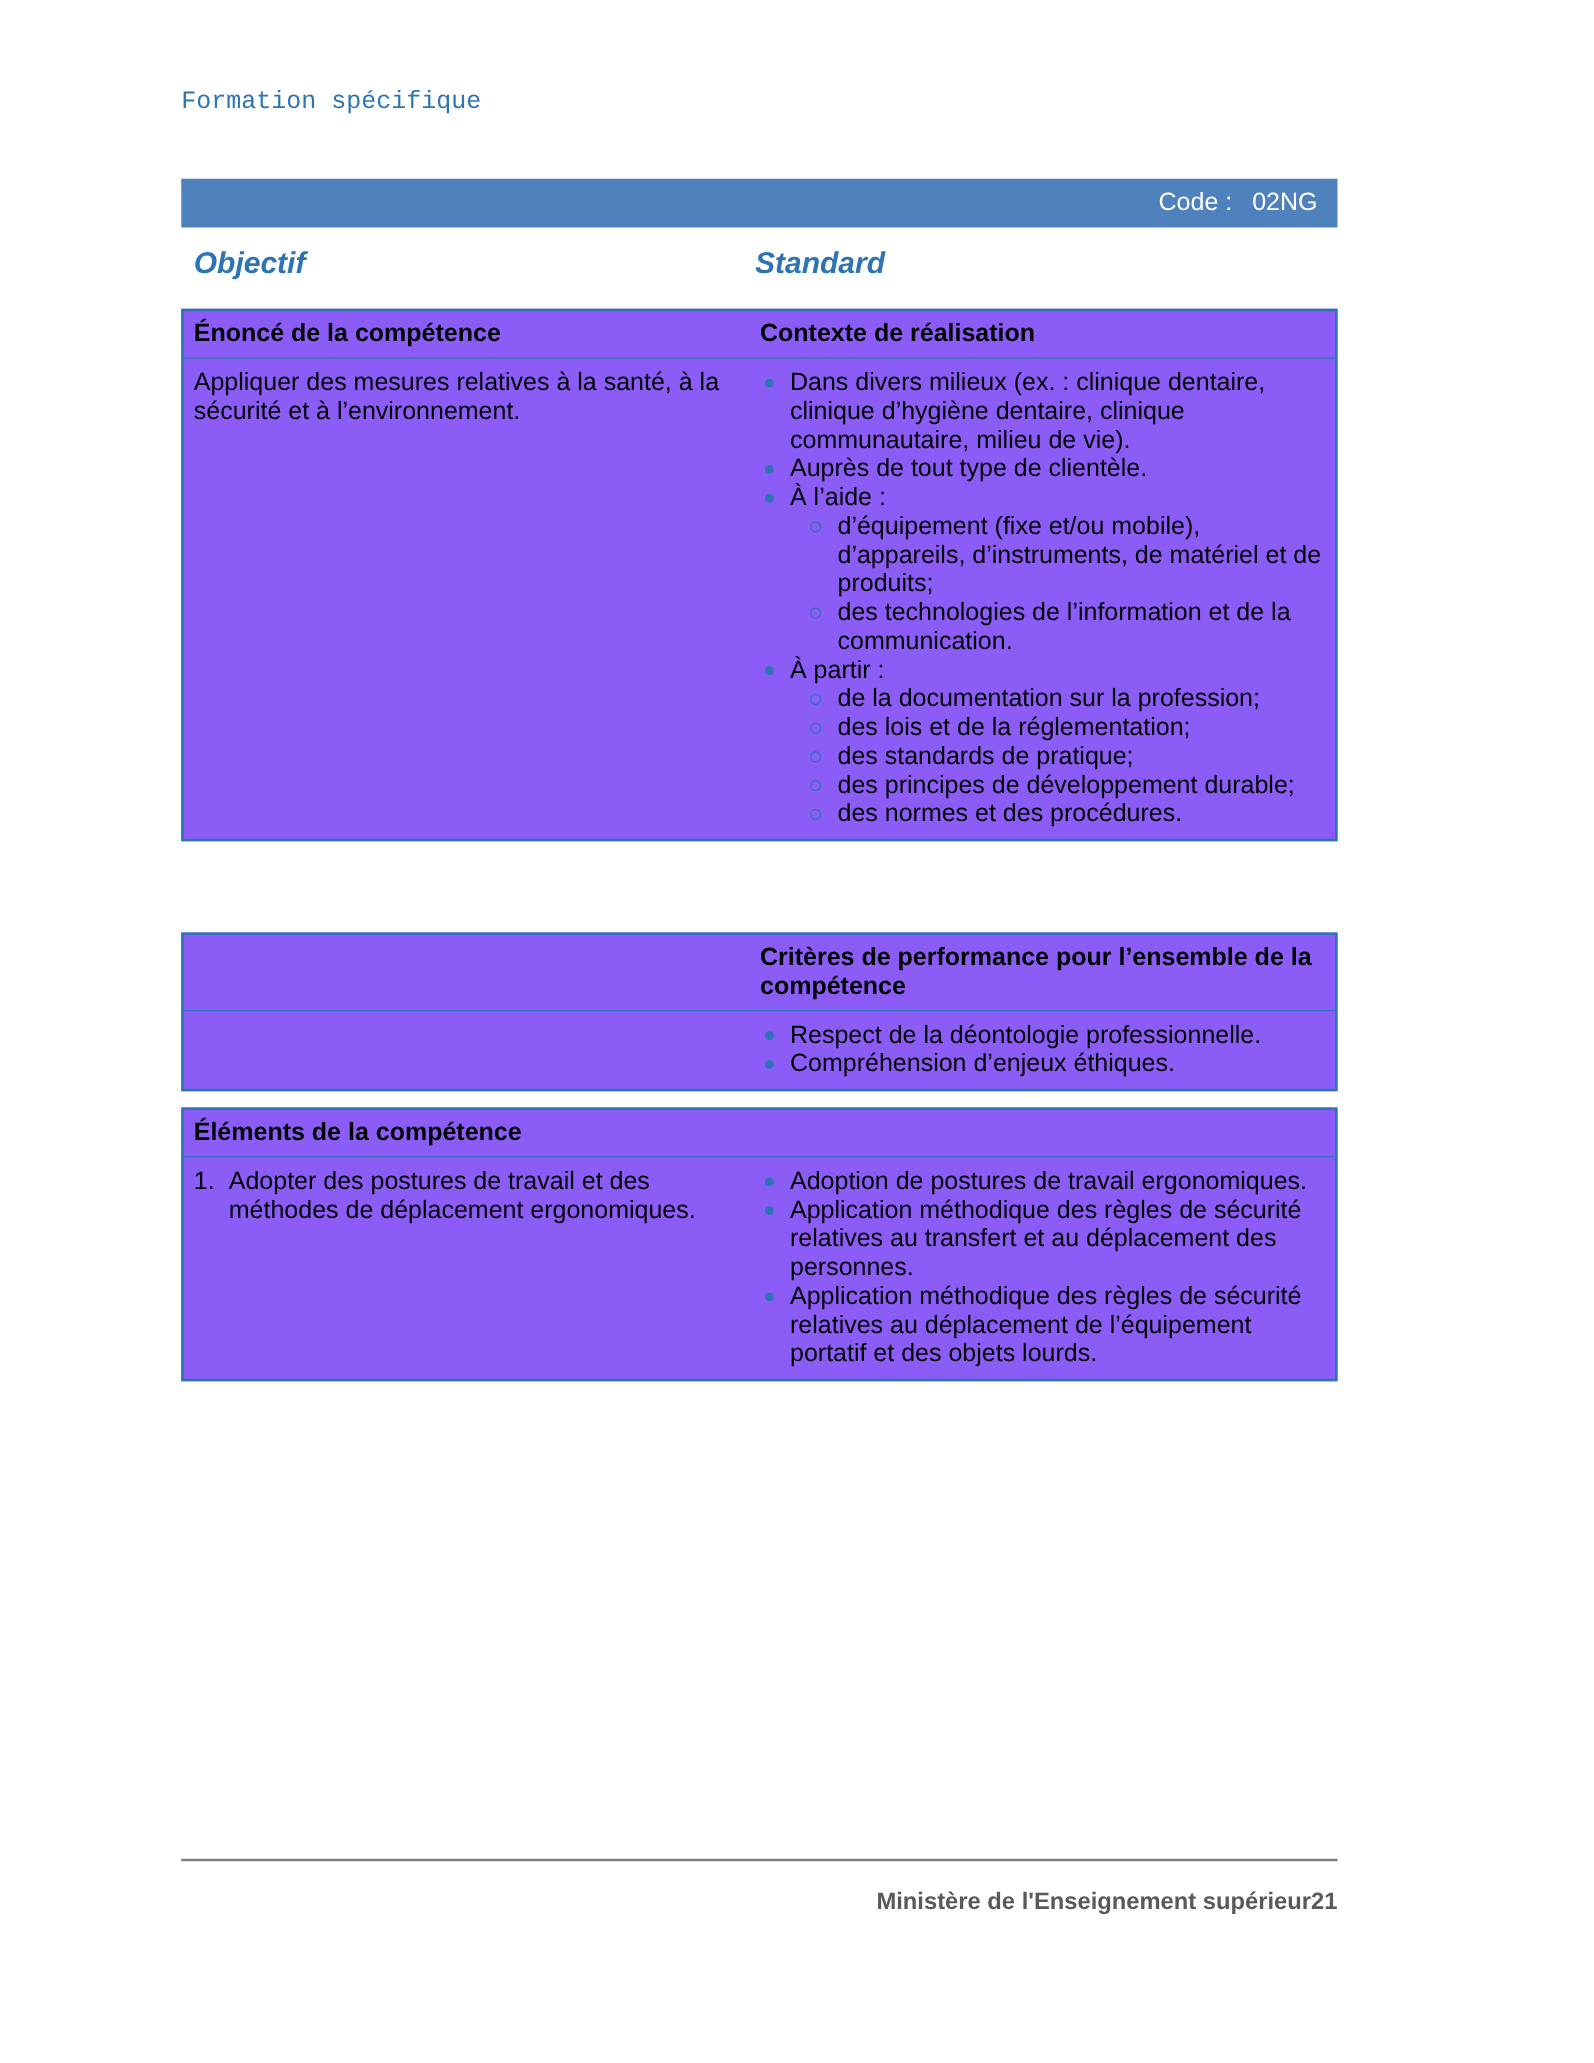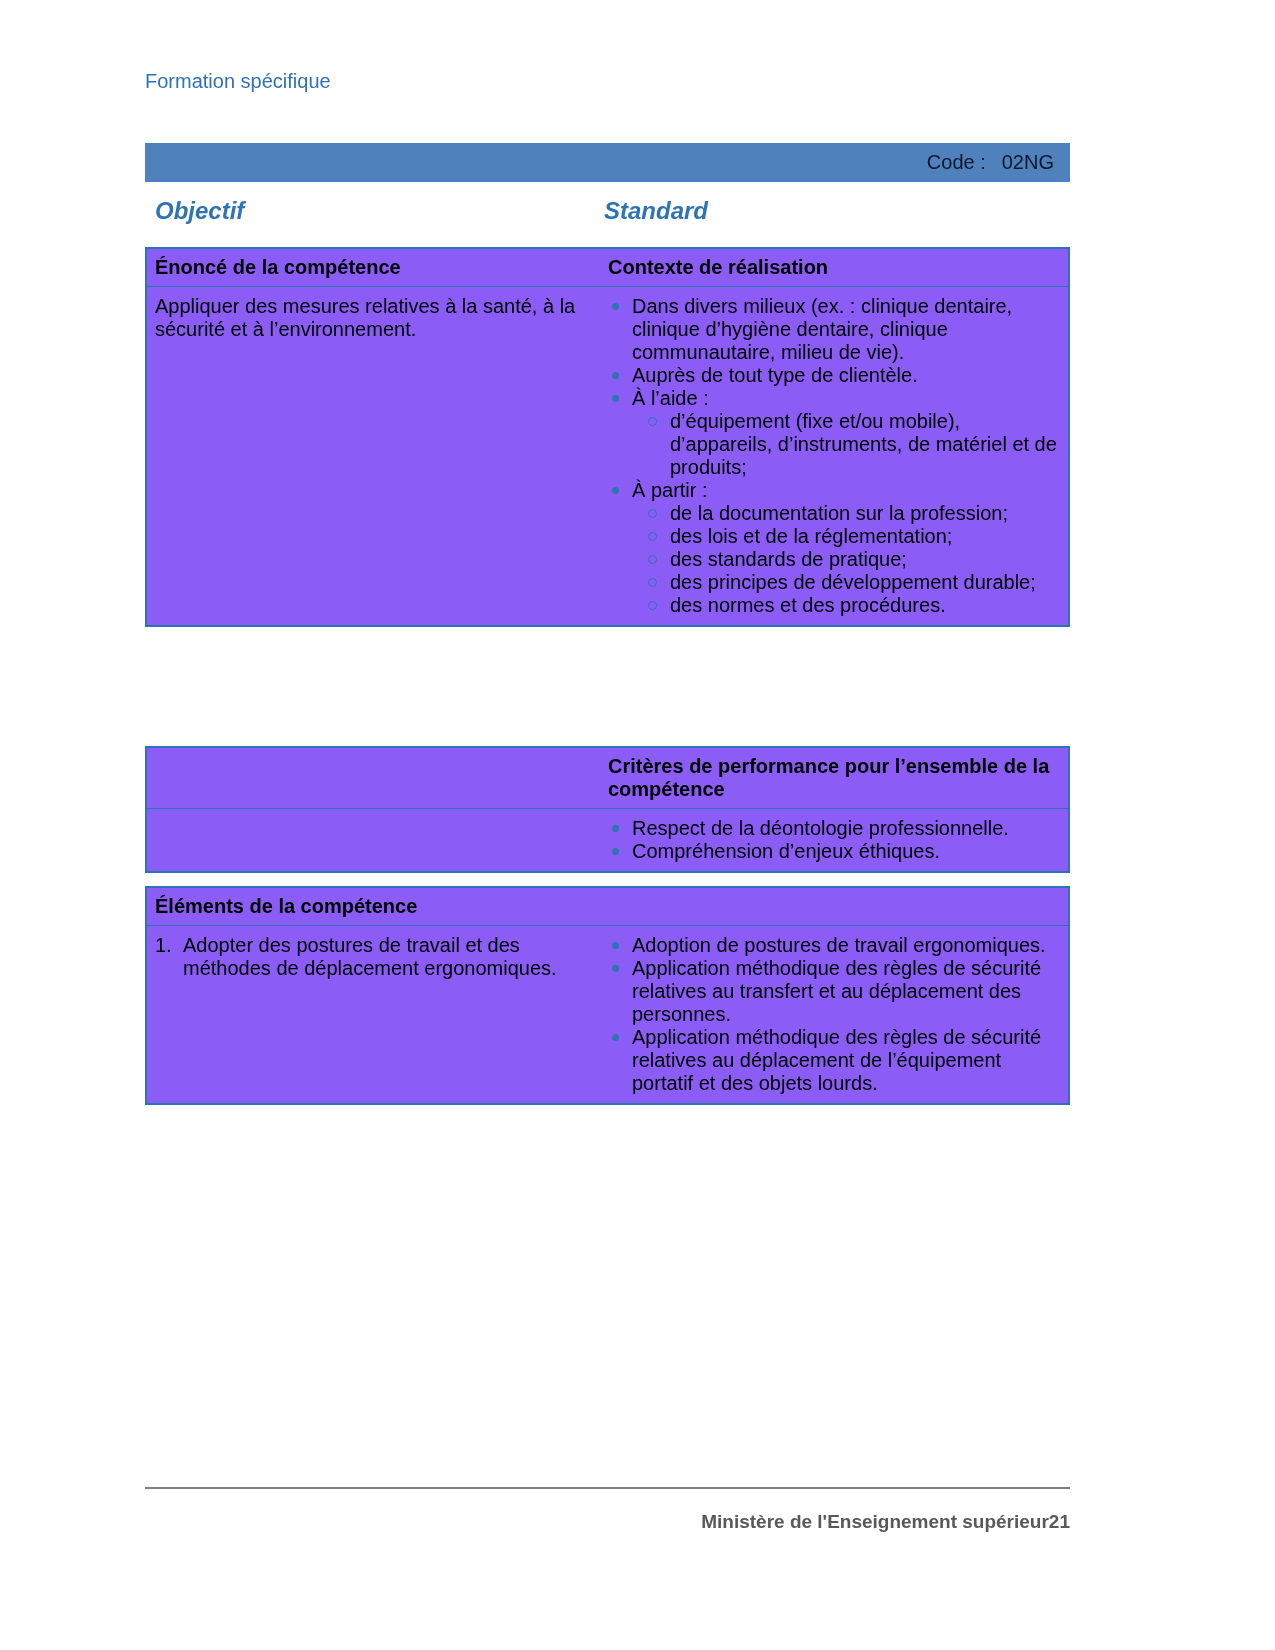--- a/index.html
+++ b/index.html
@@ -6,25 +6,25 @@
   html,body { background:#ffffff; }
   body {
     width:1275px; height:1650px; position:relative;
     font-family:"Liberation Sans","DejaVu Sans",sans-serif;
     font-size:20px; line-height:23px; color:#000;
   }
   .abs { position:absolute; }
   .content-x { left:145px; width:925px; }
 
   
-  .doc-header { top:70px; color:#2e74b5; font-size:20px; }
+  .doc-header { top:70px; color:#2e74b5; font-size:20px;font-family:Liberation Mono, monospace; }
 
   
   .code-bar {
-    top:143px; height:39px; background:#4f81bd; color:#0f172a;
+    top:143px; height:39px; background:#4f81bd; color:#ffffff;
     display:flex; align-items:center; justify-content:flex-end;
     padding-right:16px; font-size:20px;
   }
   .code-bar .code-value { margin-left:16px; }
 
   
   .headings { top:199px; height:30px;text-align:center; }
   .h-blue {
     color:#2e74b5; font-weight:bold; font-style:italic; font-size:24px;
     position:absolute; top:0;
@@ -109,20 +109,24 @@
           <span class="t">Auprès de tout type de clientèle.</span>
         </div>
       <div class="li l1">
           <span class="marker"></span>
           <span class="t">À l’aide :</span>
         </div>
       <div class="li l2">
           <span class="marker"></span>
           <span class="t">d’équipement (fixe et/ou mobile), d’appareils, d’instruments, de matériel et de produits;</span>
         </div>
+      <div class="li l2">
+          <span class="marker"></span>
+          <span class="t">des technologies de l’information et de la communication.</span>
+        </div>
       <div class="li l1">
           <span class="marker"></span>
           <span class="t">À partir :</span>
         </div>
       <div class="li l2">
           <span class="marker"></span>
           <span class="t">de la documentation sur la profession;</span>
         </div>
       <div class="li l2">
           <span class="marker"></span>

